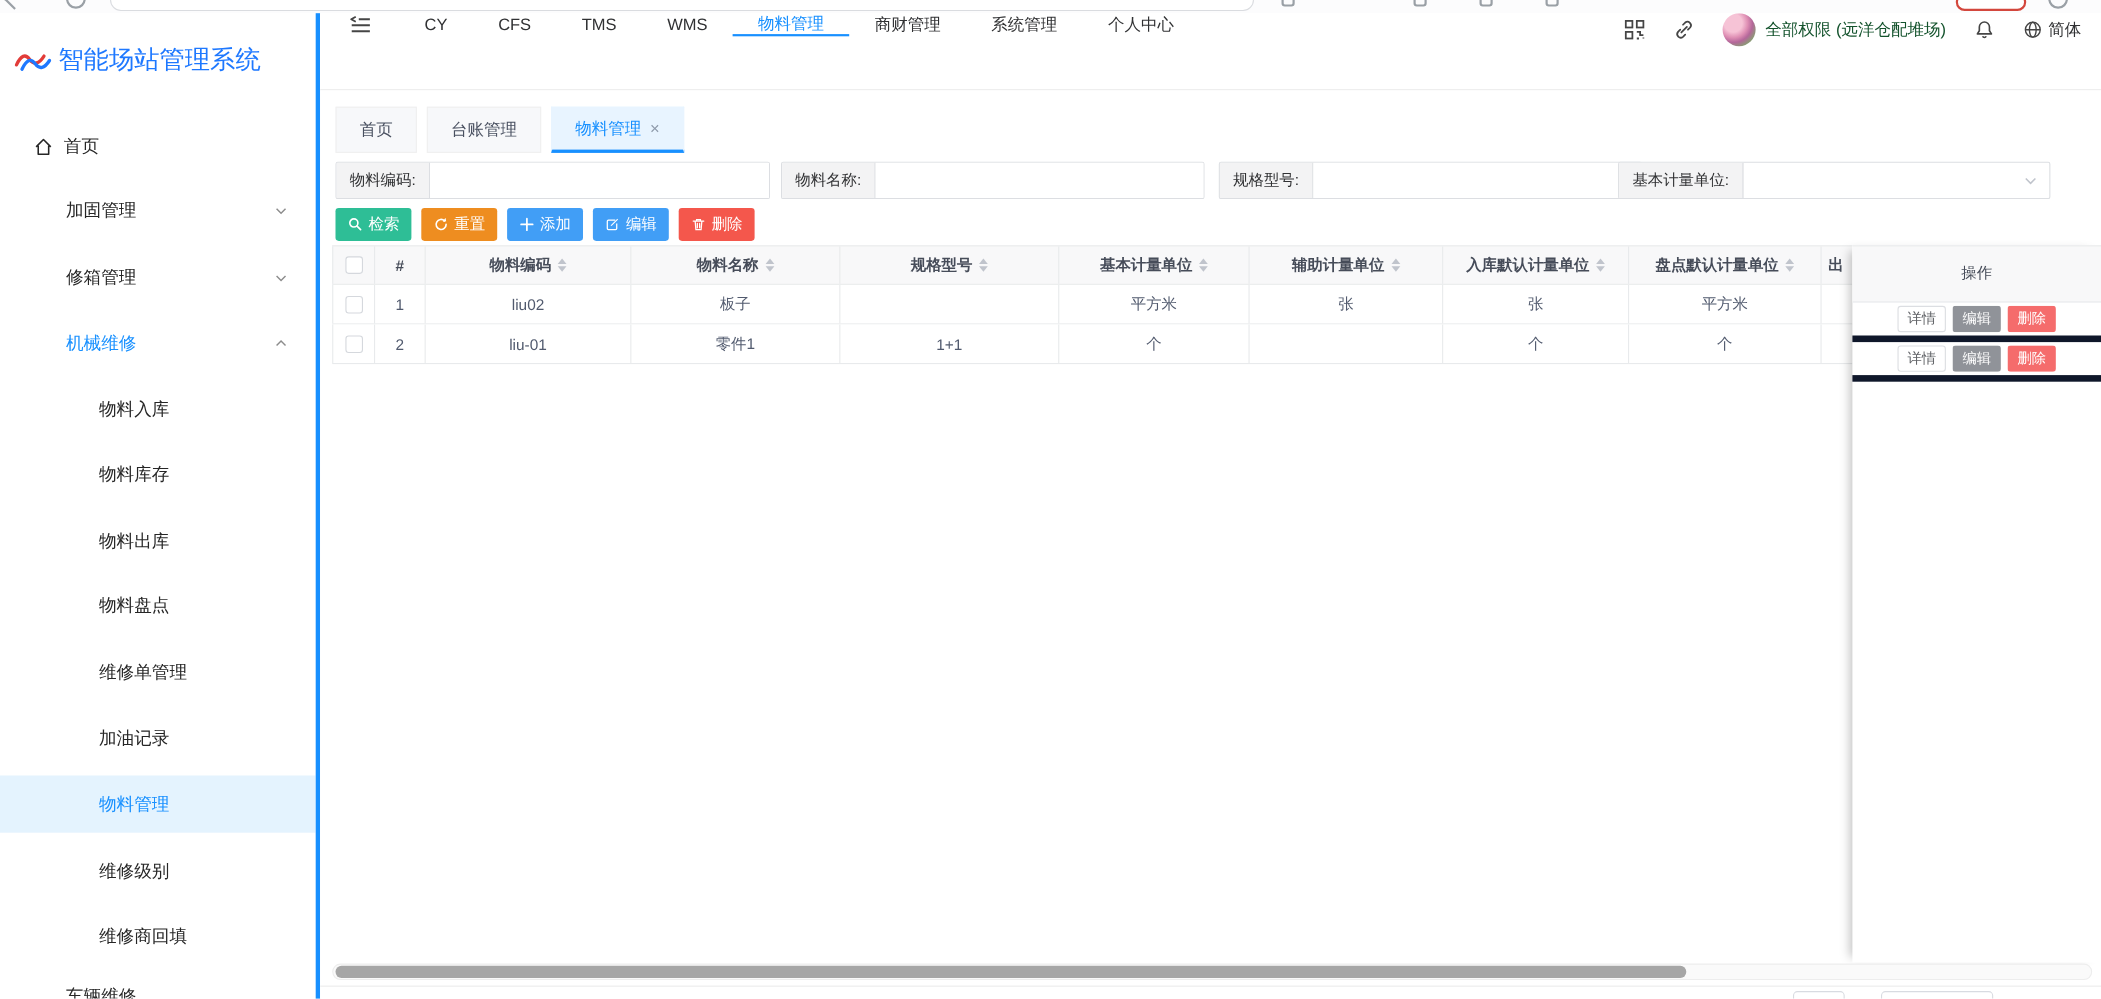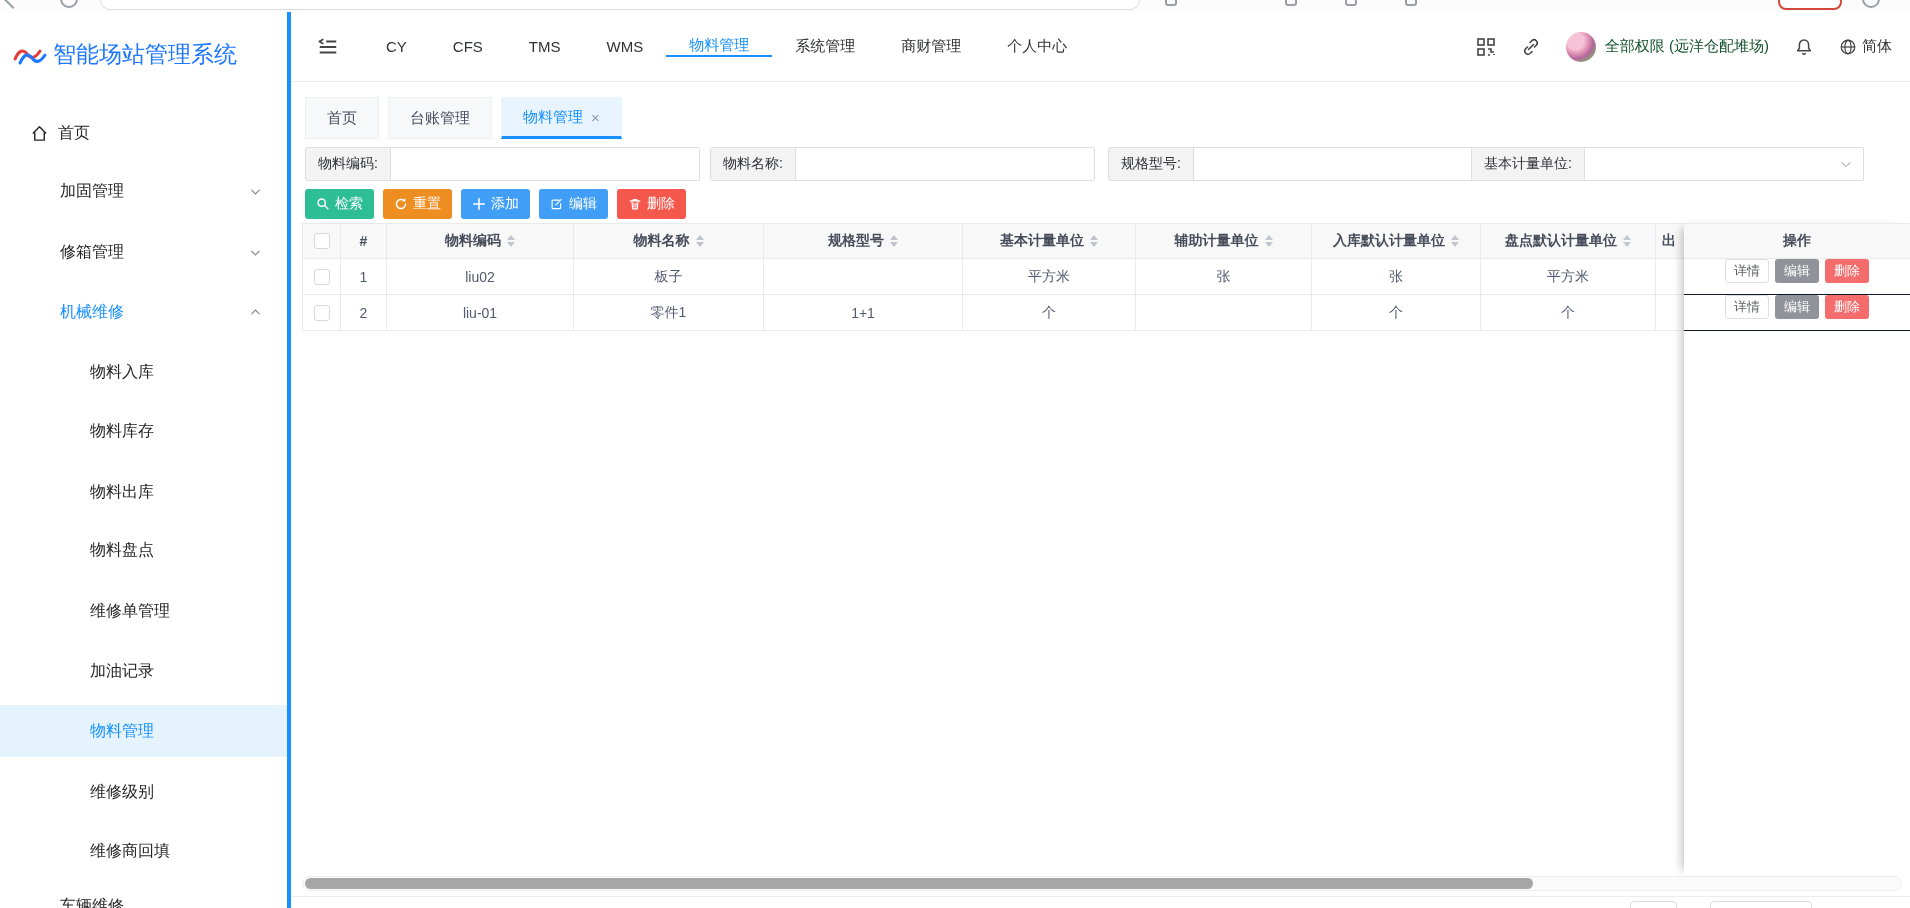--- a/index.html
+++ b/index.html
@@ -27,21 +27,21 @@
   .side-item .chev{position:absolute;right:25px;color:#8c8c8c}
   .side-item.parent-open{color:#1890ff}
   .side-item.parent-open .chev{color:#8c8c8c}
   .side-item.selected{background:#e4f3fe;color:#1890ff}
   .divider{position:absolute;left:287px;top:12px;width:4px;height:896px;background:#1890ff}
 
   
   .main{position:absolute;left:291px;top:12px;width:1619px;height:896px;background:#fff;overflow:hidden}
 
   .app-header{position:absolute;left:0;top:0;width:100%;height:70px;border-bottom:1px solid #ededed;
-    display:flex;align-items:center;padding:0 18px 0 26px;background:#fff}
+    display:flex;align-items:flex-start;padding:0 18px 0 26px;background:#fff}
   .collapse-wrap{display:flex;align-items:center}
   .nav{display:flex;align-items:stretch;margin-left:24px}
   .nav-item{display:flex;align-items:center;padding:0 23px;font-size:15px;color:#303133;cursor:pointer}
   .nav-item.active{color:#1890ff;border-bottom:2px solid #1890ff}
   .header-right{margin-left:auto;display:flex;align-items:center;gap:25px}
   .hicon{color:#454545;cursor:pointer}
   .userbox{display:flex;align-items:center;gap:9px;cursor:pointer}
   .avatar{width:30px;height:30px;border-radius:50%;
     background:radial-gradient(circle at 32% 30%,#f6c3d6 0 28%,#df8fb4 45%,#b4679a 60%,#7fa86b 82%,#5b7d4e 100%)}
   .username{font-size:15px;color:#14532d;white-space:nowrap}
@@ -82,23 +82,23 @@
   .w-sliver{width:29px;justify-content:flex-start;padding-left:6px}
   .cb{width:16px;height:16px;border:1px solid #d5d8dd;border-radius:3px;background:#fff;cursor:pointer}
   .caret{display:inline-flex;flex-direction:column;gap:2px;margin-left:6px}
   .caret i{display:block;width:0;height:0;border-left:4px solid transparent;border-right:4px solid transparent}
   .caret .up{border-bottom:5px solid #c0c4cc}
   .caret .dn{border-top:5px solid #c0c4cc}
 
   
   .ops-panel{position:absolute;left:1393px;top:211px;width:226px;height:652px;background:#fff;
     box-shadow:-7px 0 9px -5px rgba(0,0,0,.25)}
-  .ops-head{height:36px;background:#f8f8f9;border-top:1px solid #e8eaec;border-bottom:1px solid #e8eaec;
-    display:flex;align-items:center;justify-content:center;font-weight:bold;font-size:14px;color:#464c59}
-  .ops-row{height:36px;border-bottom:1px solid #0f172a;display:flex;justify-content:center;gap:6px}
+  .ops-head{height:52px;background:#f8f8f9;border-top:1px solid #e8eaec;border-bottom:1px solid #e8eaec;
+    display:flex;align-items:center;justify-content:center;font-weight:normal;font-size:14px;color:#464c59}
+  .ops-row{height:36px;border-bottom:6px solid #0f172a;display:flex;align-items:center;justify-content:center;gap:6px}
   .mini{height:24px;padding:0 8px;border-radius:3px;font-size:13px;display:inline-flex;align-items:center;
     border:1px solid transparent;cursor:pointer;white-space:nowrap}
   .mini.detail{background:#fff;border-color:#dcdee2;color:#606266}
   .mini.gray{background:#909399;color:#fff}
   .mini.red{background:#f56c6c;color:#fff}
 
   
   .hscroll{position:absolute;top:864px;left:11px;width:1600px;height:15px;background:#fafafa;
     border:1px solid #ededed;border-radius:8px}
   .hthumb{position:absolute;left:2px;top:1px;width:1228px;height:11px;background:#a6a6a6;border-radius:6px;cursor:pointer}
@@ -207,22 +207,22 @@
         <path d="M10 6 H21 M3 12 H21 M3 18 H21" fill="none" stroke="currentColor" stroke-width="2"></path>
         <path d="M7 3.5 L2.5 6 L7 8.5" fill="none" stroke="currentColor" stroke-width="1.8" stroke-linejoin="round"></path>
       </svg>
     </span>
     <div class="nav">
       <span class="nav-item">CY</span>
       <span class="nav-item">CFS</span>
       <span class="nav-item">TMS</span>
       <span class="nav-item">WMS</span>
       <span class="nav-item active">物料管理</span>
+      <span class="nav-item">商财管理</span>
       <span class="nav-item">系统管理</span>
-      <span class="nav-item">商财管理</span>
       <span class="nav-item">个人中心</span>
     </div>
     <div class="header-right">
       <span class="hicon">
         <svg width="20" height="20" viewBox="0 0 20 20" fill="none" stroke="currentColor" stroke-width="1.6">
           <rect x="2" y="2" width="6" height="6"></rect>
             <rect x="12" y="2" width="6" height="6"></rect>
             <rect x="2" y="12" width="6" height="6"></rect>
           <path d="M12 12 h3 v3 h3 M12 18 h2 M18 17 v1"></path>
         </svg>

